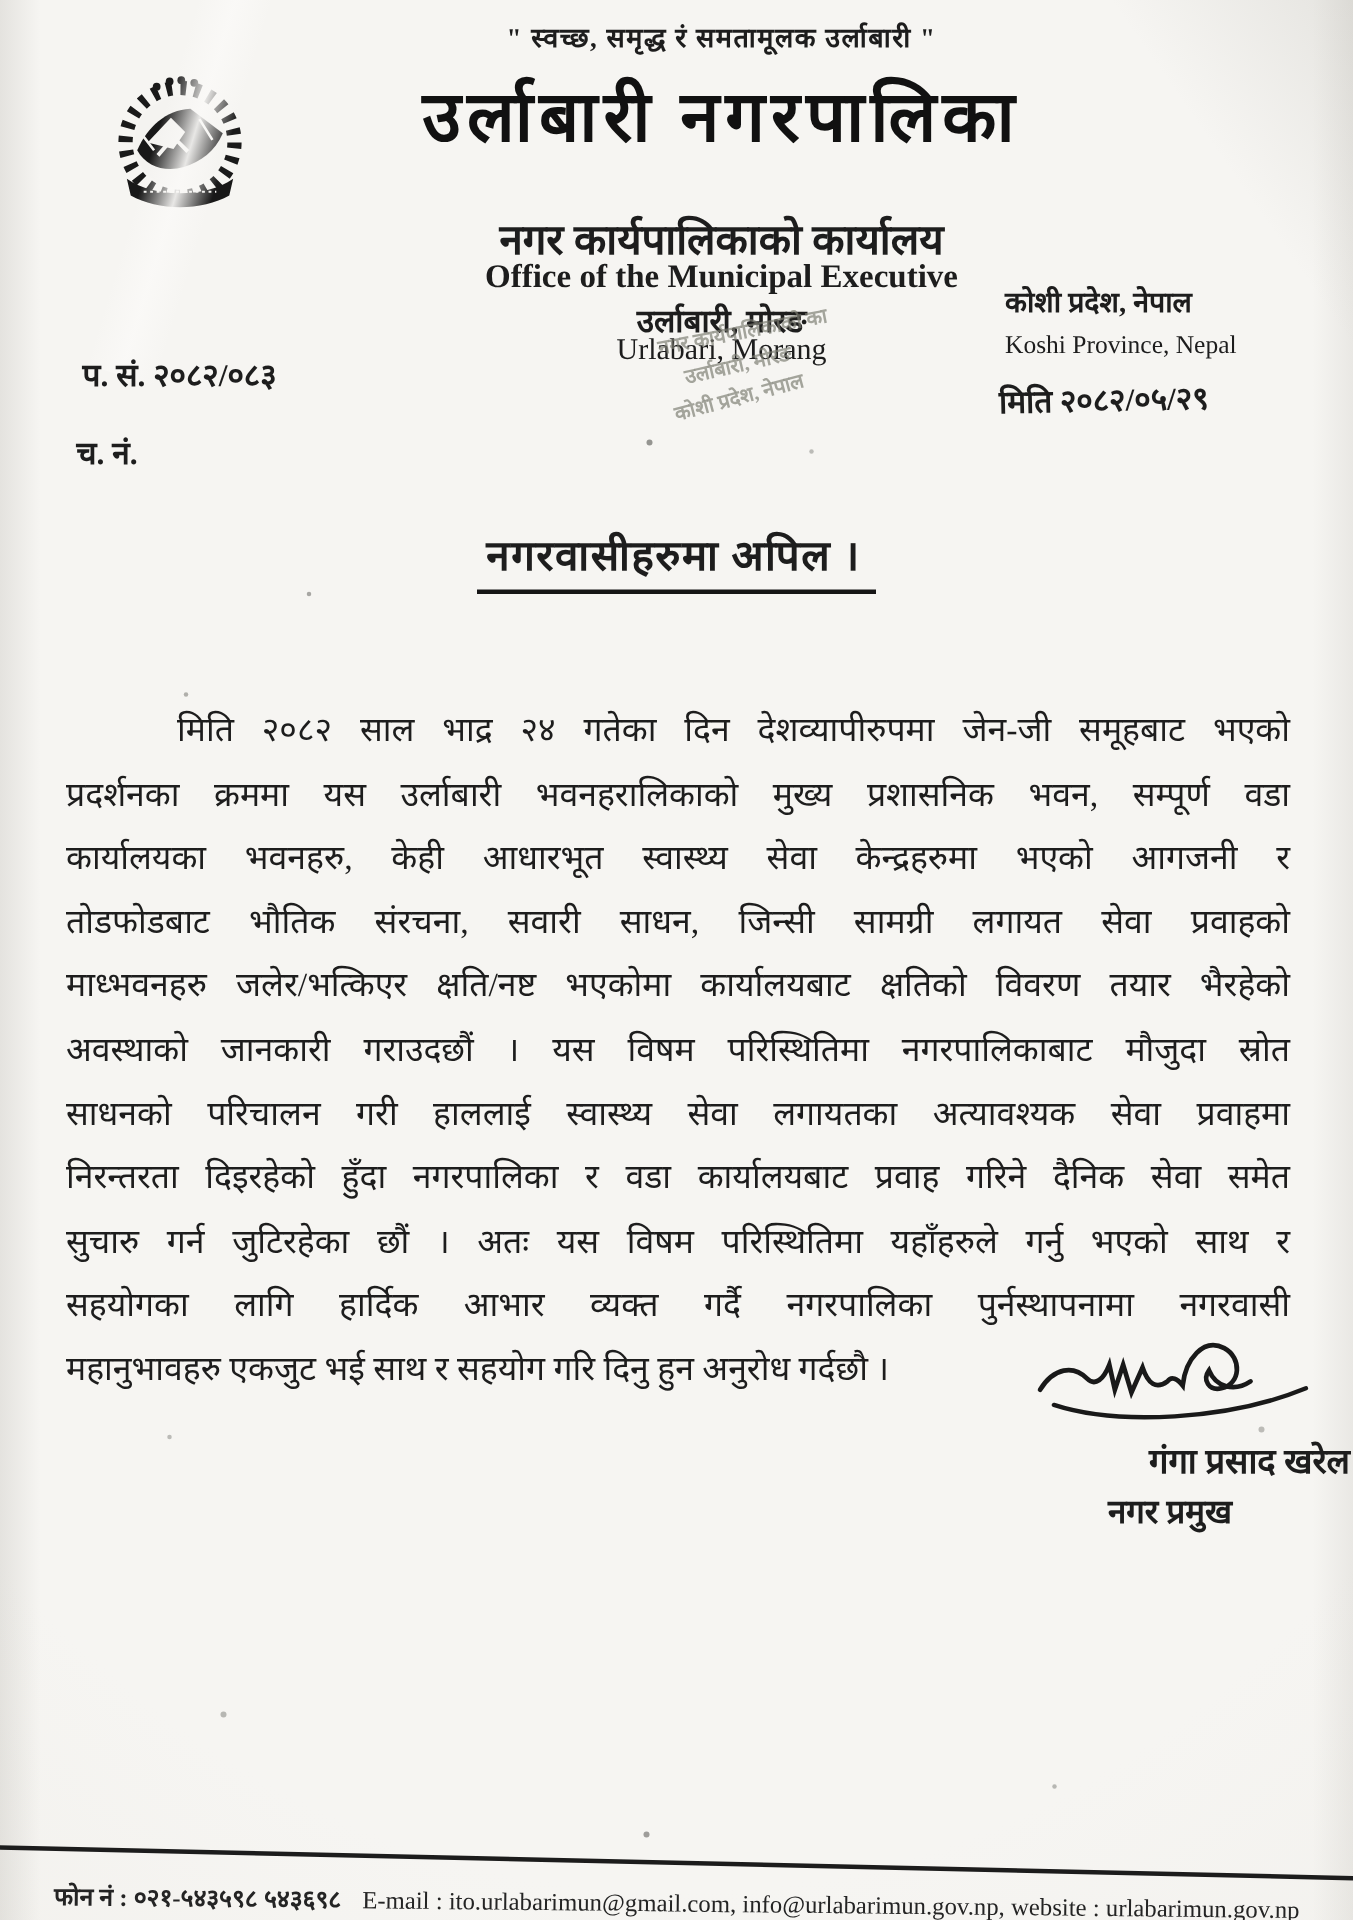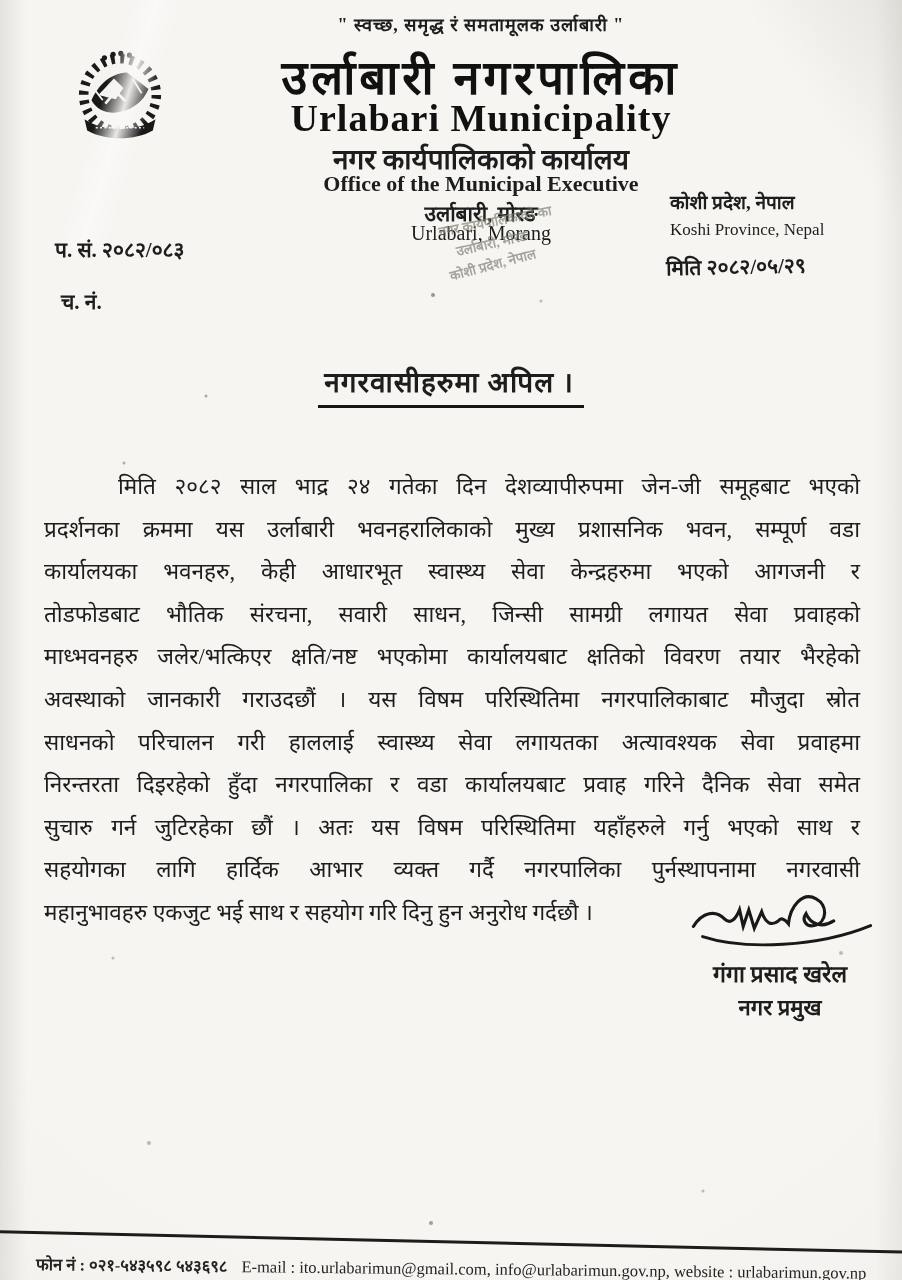--- a/index.html
+++ b/index.html
@@ -33,35 +33,35 @@
   .fold{left:96px;top:-14px;width:48px;height:270px;
         background:linear-gradient(to right, rgba(246,245,242,0) 0%, rgba(250,249,247,0.92) 50%, rgba(246,245,242,0) 100%);
         transform:rotate(17deg);}
   .stamp{left:402px;top:212px;width:180px;transform:rotate(-13deg);
          color:rgba(125,126,115,0.85);font-weight:bold;text-align:center;
          font-size:13.5px;line-height:21px;opacity:.8;}
   .stamp div:nth-child(1){transform:translateX(8px) rotate(2deg);}
   .stamp div:nth-child(3){transform:translateX(-4px) rotate(-2deg);}
   
   .refno{left:55px;top:235px;font-size:21px;font-weight:bold;}
-  .chno{left:61px;top:287px;font-size:21px;font-weight:bold;}
+  .chno{left:51px;top:287px;font-size:21px;font-weight:bold;}
   .date{left:666px;top:252px;font-size:21px;font-weight:bold;transform:rotate(-1.2deg);}
   
   .title-wrap{left:0;right:0;top:350px;text-align:center;}
   .title-wrap span{display:inline-block;font-size:28px;font-weight:bold;
-                   padding:0 10px 5px 6px;border-bottom:3px solid #161616;letter-spacing:1px;margin-top:12px;}
+                   padding:0 10px 5px 6px;border-bottom:3px solid #161616;letter-spacing:1px;}
   .salutation{left:45px;top:414px;font-size:23px;}
   .body{left:44px;top:466px;width:816px;font-size:22.5px;line-height:42.6px;}
   .bline{text-align:justify;text-align-last:justify;white-space:normal;}
   .bline.indent{padding-left:74px;}
   .lastline{text-align:right;text-align-last:left;}
   
   .sig{left:686px;top:884px;width:192px;height:72px;}
   .signer{left:660px;top:958px;width:240px;text-align:center;}
-  .signer .name{font-size:23px;font-weight:bold;line-height:34px;}
+  .signer .name{font-size:23px;font-weight:bold;line-height:34px;text-align:right;}
   .signer .role{font-size:22px;font-weight:bold;line-height:32px;}
   
   .footer-line{left:-6px;top:1230px;width:916px;height:3px;background:#1c1c1c;
                transform:rotate(1.3deg);transform-origin:left center;}
   .footer-text{left:36px;top:1252px;width:860px;font-size:16.5px;white-space:nowrap;
                transform:rotate(0.6deg);transform-origin:left center;color:#242424;}
   .footer-text .ph{font-weight:bold;margin-right:14px;}
   .specks{left:0;top:0;width:2px;height:2px;background:transparent;border-radius:50%;
     box-shadow:
       432px 294px 0 1px rgba(70,70,65,0.55),
@@ -76,21 +76,20 @@
 </style>
 </head>
 <body>
 
 <div class="page">
 
   <div class="abs specks"></div>
 
   <div class="abs ctr tagline">" स्वच्छ, समृद्ध रं समतामूलक उर्लाबारी "</div>
   <div class="abs ctr muni-np">उर्लाबारी नगरपालिका</div>
-  <div class="abs ctr muni-en">Urlabari Municipality</div>
   <div class="abs ctr office-np">नगर कार्यपालिकाको कार्यालय</div>
   <div class="abs ctr office-en">Office of the Municipal Executive</div>
   <div class="abs ctr place-np">उर्लाबारी, मोरङ</div>
   <div class="abs ctr place-en">Urlabari, Morang</div>
 
   <div class="abs province">
     <div class="np">कोशी प्रदेश, नेपाल</div>
     <div class="en">Koshi Province, Nepal</div>
   </div>
 

